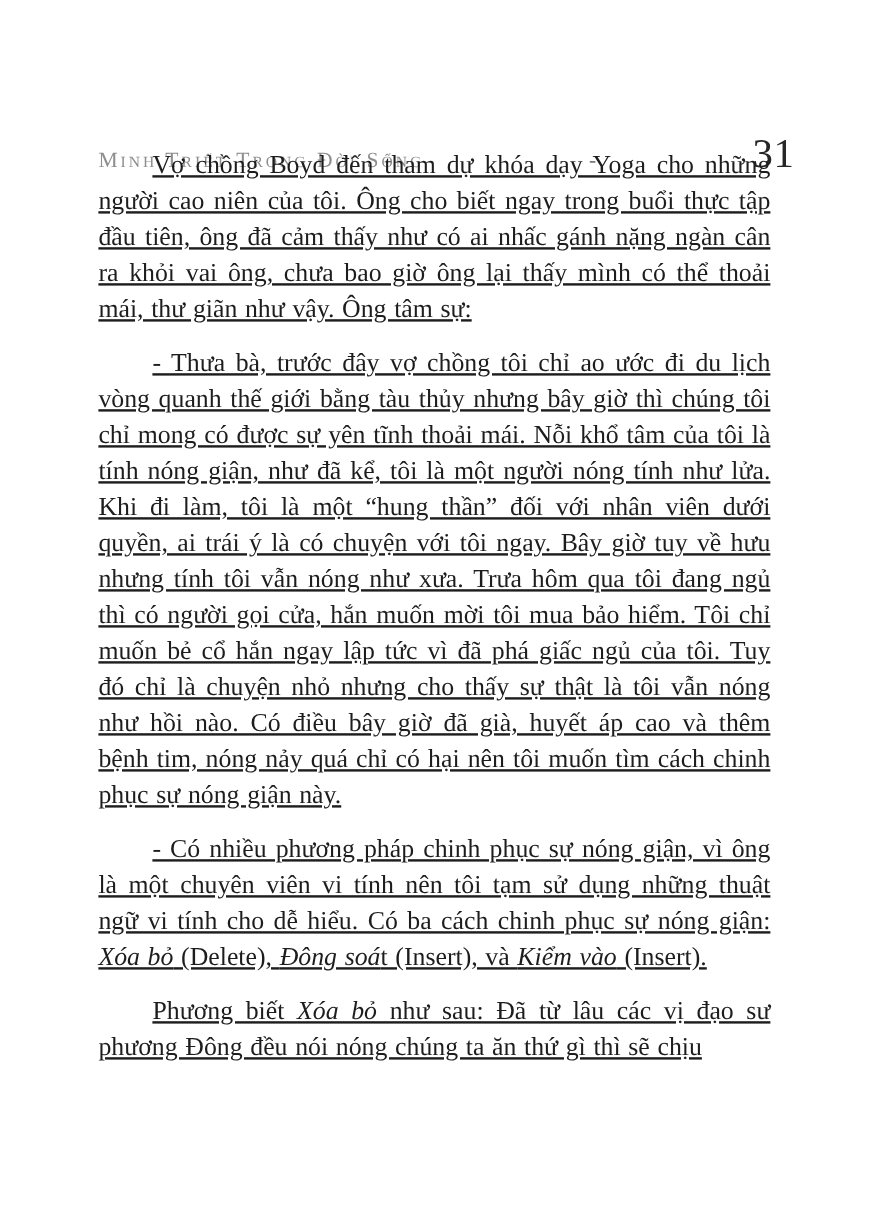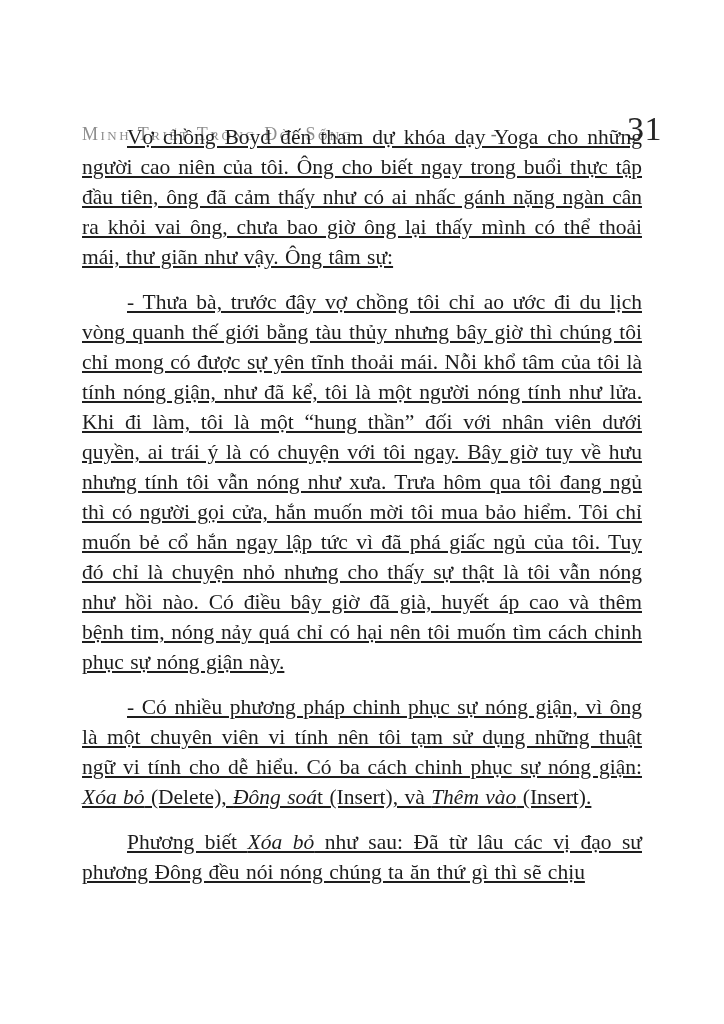--- a/index.html
+++ b/index.html
@@ -72,17 +72,17 @@
 
   <div class="running-header">
     <span class="header-title">Minh Triết Trong Đời Sống</span>
     <span class="header-sep">-</span>
     <span class="header-page">31</span>
   </div>
 
   <div class="page-body">
       <p><span>Vợ chồng Boyd đến tham dự khóa dạy Yoga cho những người cao niên của tôi. Ông cho biết ngay trong buổi thực tập đầu tiên, ông đã cảm thấy như có ai nhấc gánh nặng ngàn cân ra khỏi vai ông, chưa bao giờ ông lại thấy mình có thể thoải mái, thư giãn như vậy. Ông tâm sự:</span></p>
       <p><span>- Thưa bà, trước đây vợ chồng tôi chỉ ao ước đi du lịch vòng quanh thế giới bằng tàu thủy nhưng bây giờ thì chúng tôi chỉ mong có được sự yên tĩnh thoải mái. Nỗi khổ tâm của tôi là tính nóng giận, như đã kể, tôi là một người nóng tính như lửa. Khi đi làm, tôi là một “hung thần” đối với nhân viên dưới quyền, ai trái ý là có chuyện với tôi ngay. Bây giờ tuy về hưu nhưng tính tôi vẫn nóng như xưa. Trưa hôm qua tôi đang ngủ thì có người gọi cửa, hắn muốn mời tôi mua bảo hiểm. Tôi chỉ muốn bẻ cổ hắn ngay lập tức vì đã phá giấc ngủ của tôi. Tuy đó chỉ là chuyện nhỏ nhưng cho thấy sự thật là tôi vẫn nóng như hồi nào. Có điều bây giờ đã già, huyết áp cao và thêm bệnh tim, nóng nảy quá chỉ có hại nên tôi muốn tìm cách chinh phục sự nóng giận này.</span></p>
-      <p><span>- Có nhiều phương pháp chinh phục sự nóng giận, vì ông là một chuyên viên vi tính nên tôi tạm sử dụng những thuật ngữ vi tính cho dễ hiểu. Có ba cách chinh phục sự nóng giận: </span><em>Xóa bỏ</em><span> (Delete), </span><em>Đông soá</em><span>t (Insert), và </span><em>Thêm vào</em><span> (Insert).</span></p>
+      <p><span>- Có nhiều phương pháp chinh phục sự nóng giận, vì ông là một chuyên viên vi tính nên tôi tạm sử dụng những thuật ngữ vi tính cho dễ hiểu. Có ba cách chinh phục sự nóng giận: </span><em>Xóa bỏ</em><span> (Delete), </span><em>Đông soá</em><span>t (Insert), và </span><em>Kiểm vào</em><span> (Insert).</span></p>
       <p><span>Phương biết </span><em>Xóa bỏ</em><span> như sau: Đã từ lâu các vị đạo sư phương Đông đều nói nóng chúng ta ăn thứ gì thì sẽ chịu</span></p>
     </div>
 
 </div>
 
 </body></html>

